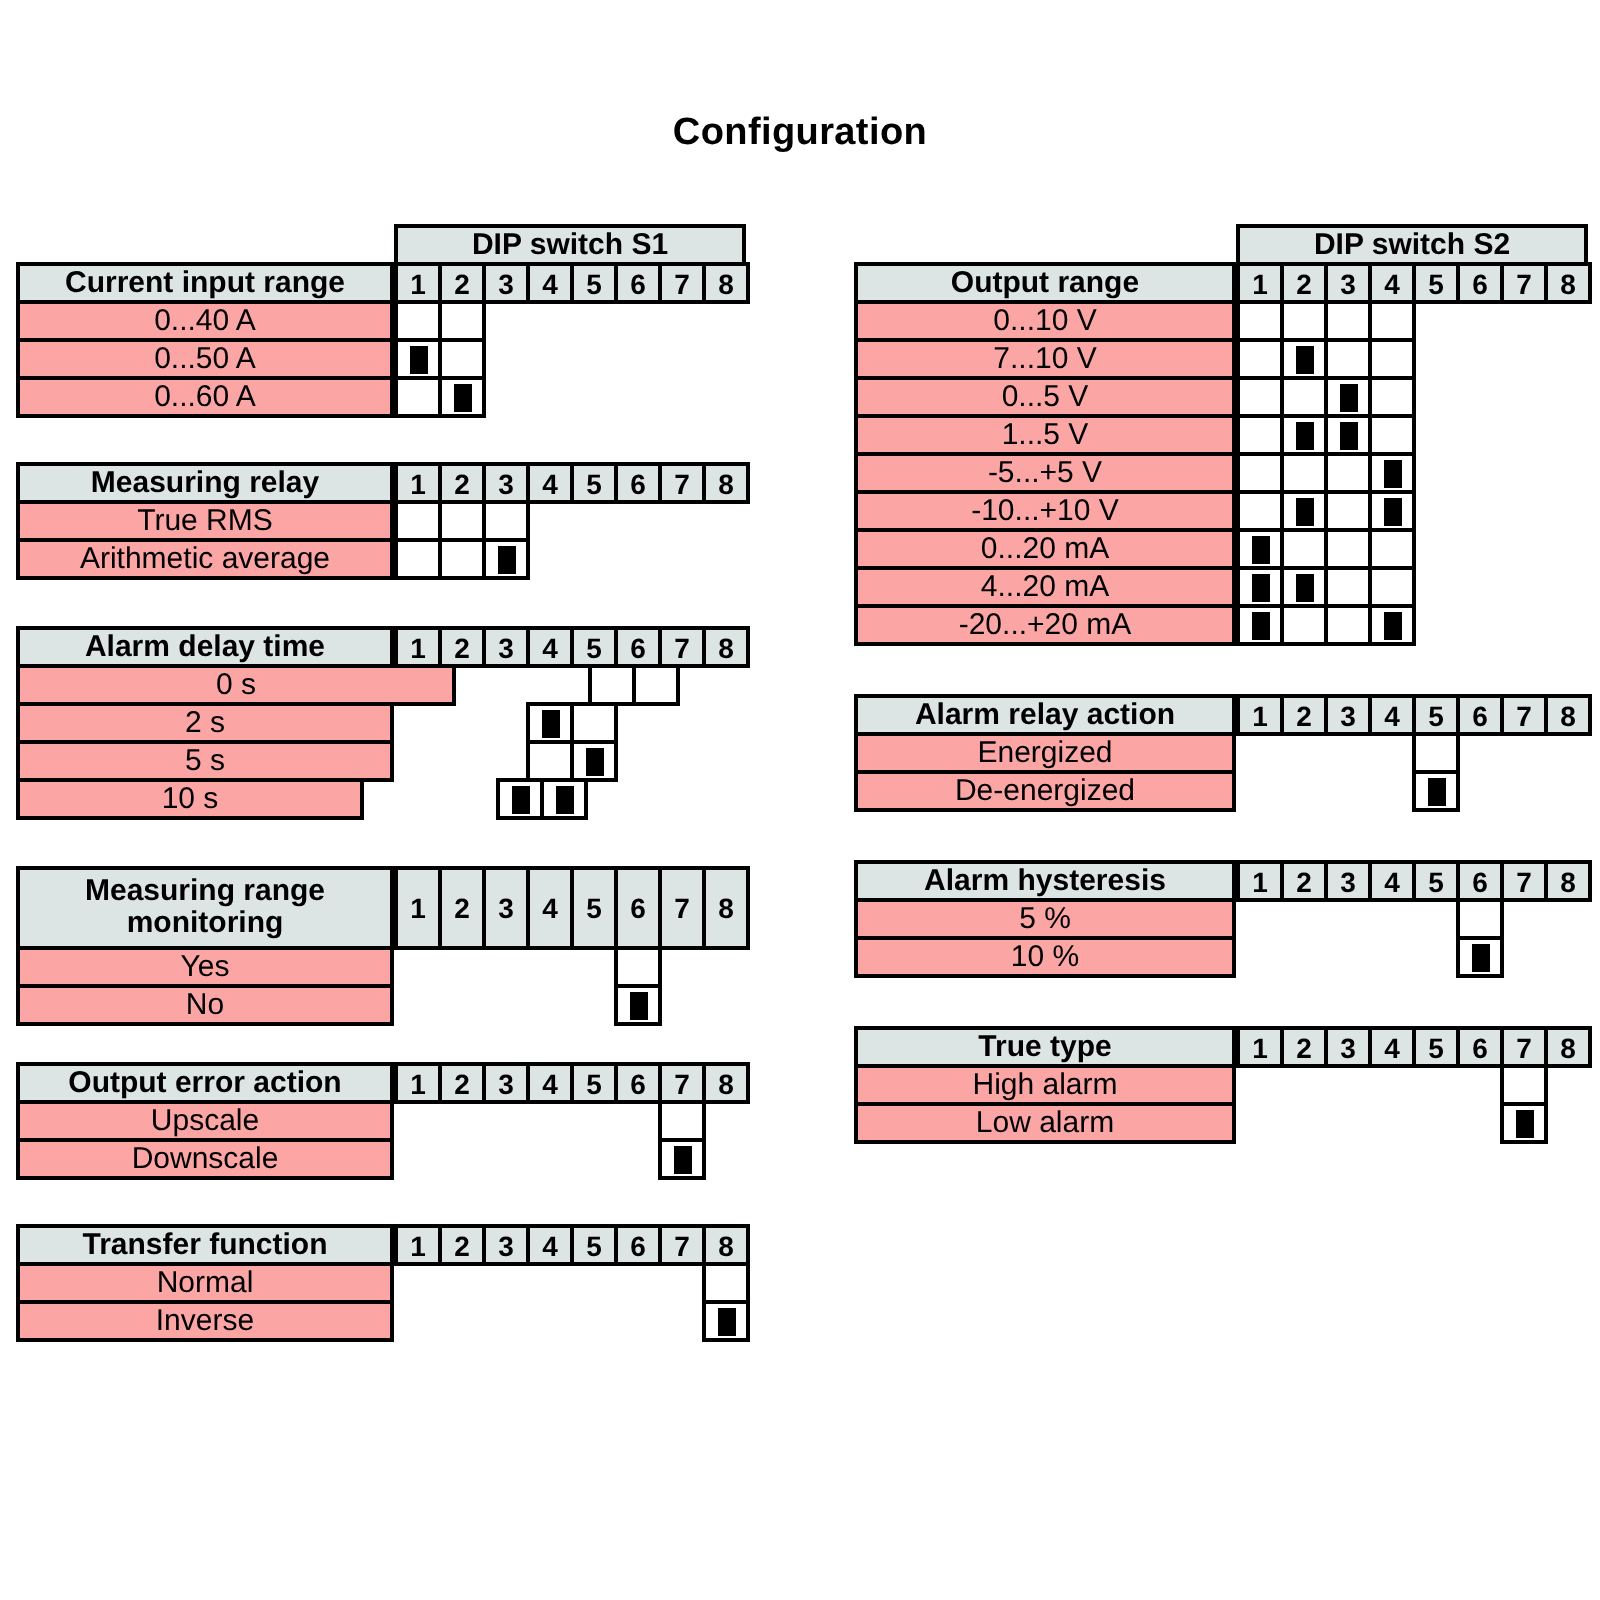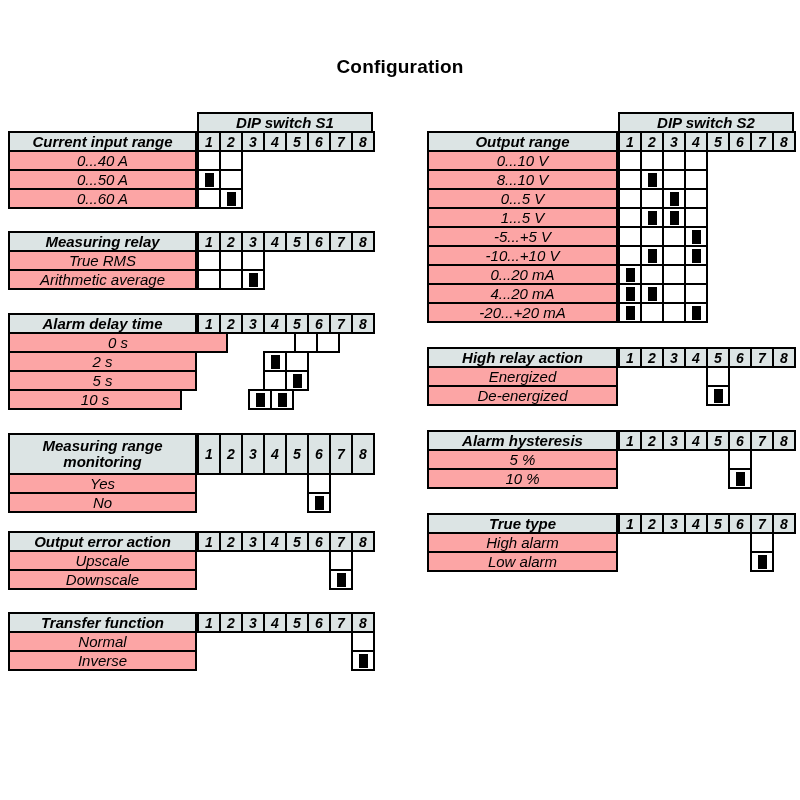--- a/index.html
+++ b/index.html
@@ -31,21 +31,20 @@
   .col {
     position: absolute;
     top: 112px;
   }
   #col-left  { left: 8px;  width: 380px; }
   #col-right { left: 427px; width: 370px; }
 
   
   .block {
     position: relative;
-    font-style: italic;
   }
 
   
   .dip-caption-row {
     display: flex;
     height: 21px;
   }
   .dip-caption-spacer {
     flex: 0 0 auto;
   }
@@ -375,21 +374,21 @@
       <div class="data-row">
         <div class="row-label" style="width: 191px;">0...10 V</div>
         <div class="sw-strip" style="margin-left: 0px;">
           <div class="sw-cell"></div>
           <div class="sw-cell"></div>
           <div class="sw-cell"></div>
           <div class="sw-cell"></div>
         </div>
       </div>
       <div class="data-row">
-        <div class="row-label" style="width: 191px;">8...10 V</div>
+        <div class="row-label" style="width: 191px;">7...10 V</div>
         <div class="sw-strip" style="margin-left: 0px;">
           <div class="sw-cell"></div>
           <div class="sw-cell on"></div>
           <div class="sw-cell"></div>
           <div class="sw-cell"></div>
         </div>
       </div>
       <div class="data-row">
         <div class="row-label" style="width: 191px;">0...5 V</div>
         <div class="sw-strip" style="margin-left: 0px;">
@@ -450,21 +449,21 @@
           <div class="sw-cell on"></div>
           <div class="sw-cell"></div>
           <div class="sw-cell"></div>
           <div class="sw-cell on"></div>
         </div>
       </div>
     </div>
     <div class="block-gap" style="height: 26px;"></div>
     <div class="block">
       <div class="hdr-row">
-        <div class="label-cell" style="width: 191px; height: 21px;">High relay action</div>
+        <div class="label-cell" style="width: 191px; height: 21px;">Alarm relay action</div>
         <div class="num-strip" style="height: 21px;">
           <div class="num-cell">1</div>
           <div class="num-cell">2</div>
           <div class="num-cell">3</div>
           <div class="num-cell">4</div>
           <div class="num-cell">5</div>
           <div class="num-cell">6</div>
           <div class="num-cell">7</div>
           <div class="num-cell">8</div>
         </div>

